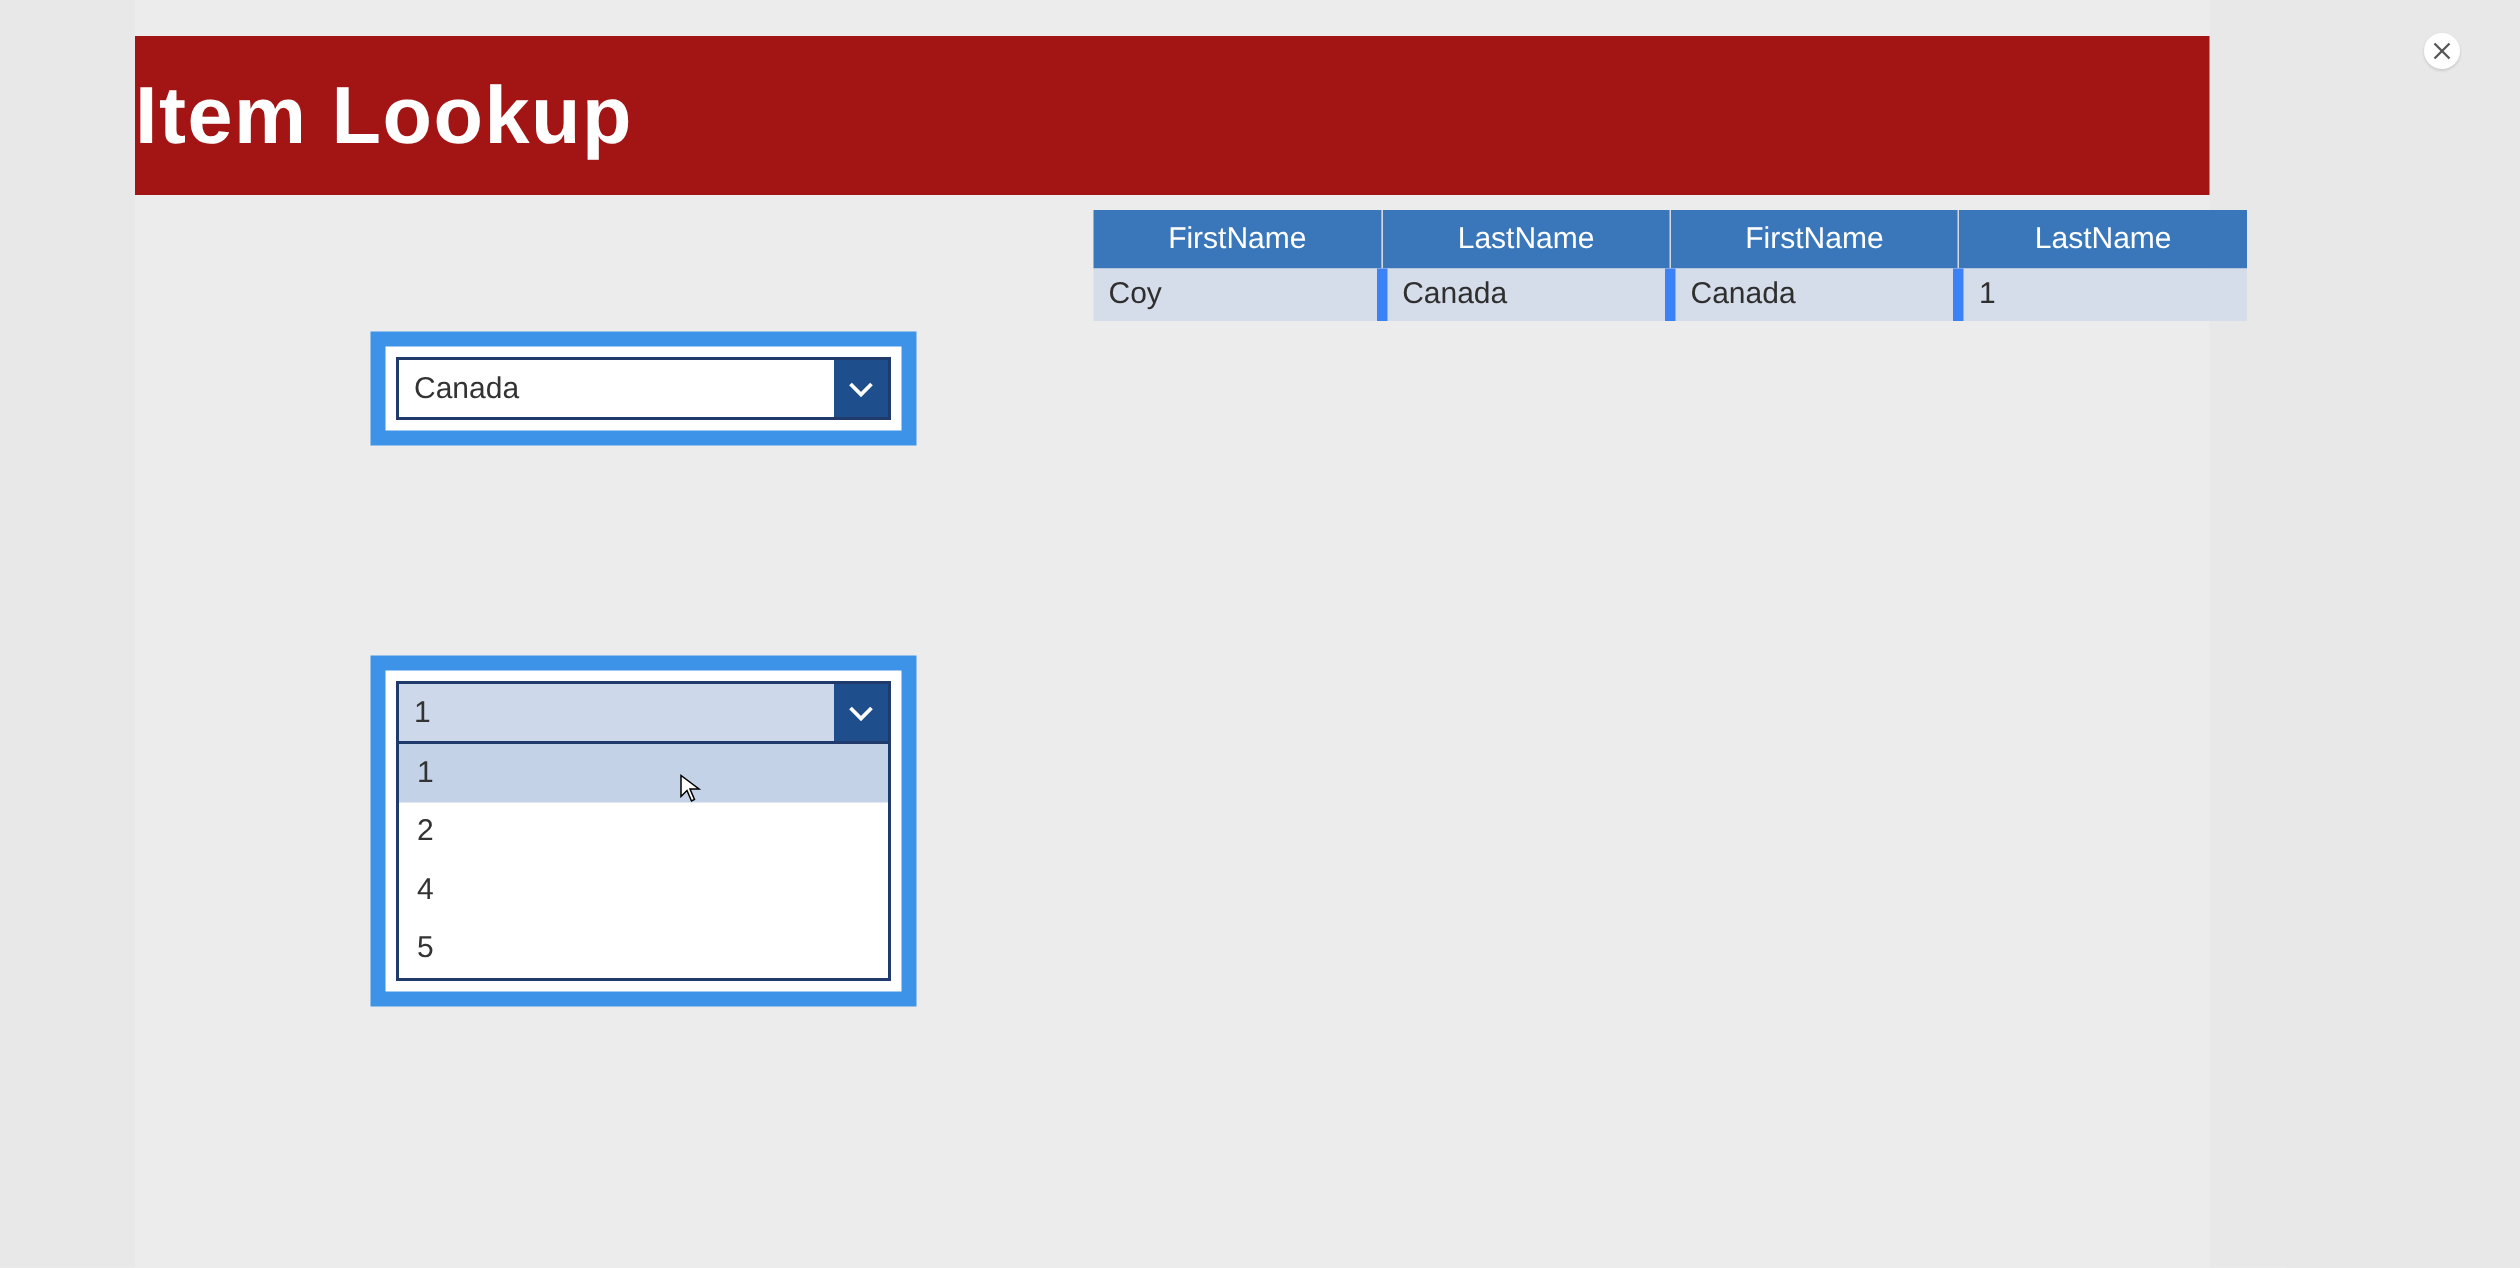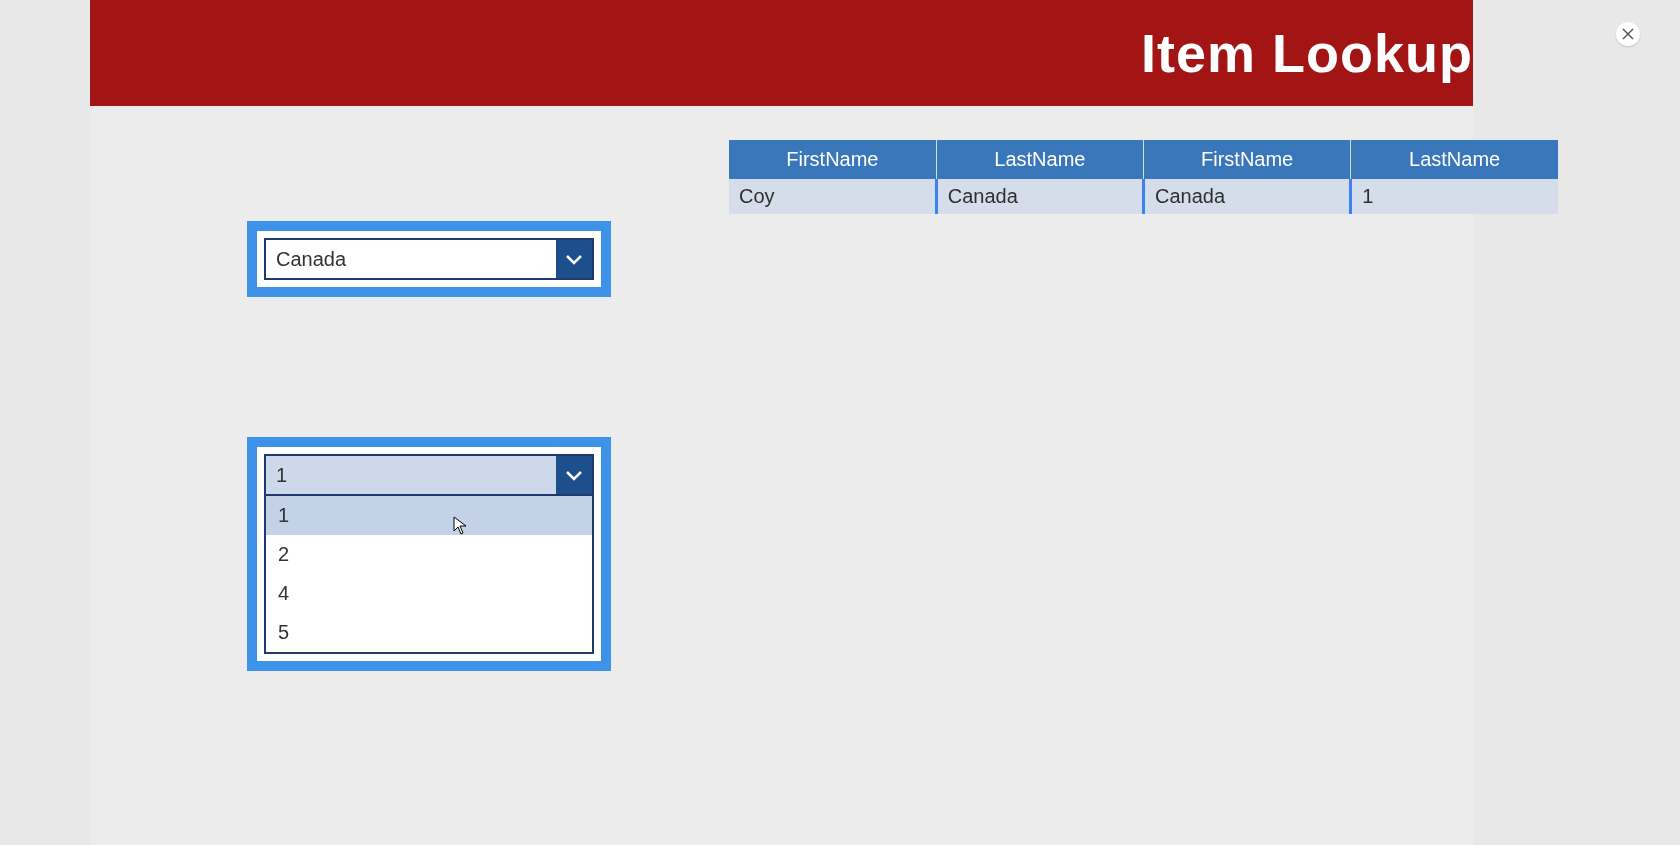--- a/index.html
+++ b/index.html
@@ -19,21 +19,22 @@
     width: 1383px;
     height: 845px;
     background: #ececec;
   }
   .header-bar {
     width: 100%;
     height: 106px;
     background: #a31515;
     display: flex;
     align-items: center;
-    justify-content: flex-end;
+    justify-content: flex-start;
+    margin-top: 24px;
   }
   .header-title {
     color: #ffffff;
     font-size: 54px;
     font-weight: 700;
     letter-spacing: 1px;
   }
   .close-btn {
     position: absolute;
     right: 40px;
@@ -48,38 +49,38 @@
     cursor: pointer;
     box-shadow: 0 1px 2px rgba(0,0,0,0.15);
   }
   .close-btn svg { stroke: #555; }
 
   
   .data-table {
     position: absolute;
     left: 639px;
     top: 140px;
-    width: 829px;
+    width: 769px;
     border-collapse: collapse;
     font-size: 20px;
   }
   .data-table th {
     background: #3a76ba;
     color: #ffffff;
     font-weight: 400;
     text-align: center;
     padding: 8px 10px;
     border-right: 1px solid #d8d8d8;
   }
   .data-table th:last-child { border-right: none; }
   .data-table td {
     background: #d5ddea;
     color: #2f2f2f;
     padding: 6px 10px;
-    border-right: 3px solid #3b82f6;
+    border-right: 7px solid #3b82f6;
   }
   .data-table td:last-child { border-right: none; }
 
   
   .dd-outer {
     position: absolute;
     background: #3d93e8;
     padding: 10px;
   }
   .dd-inner {

